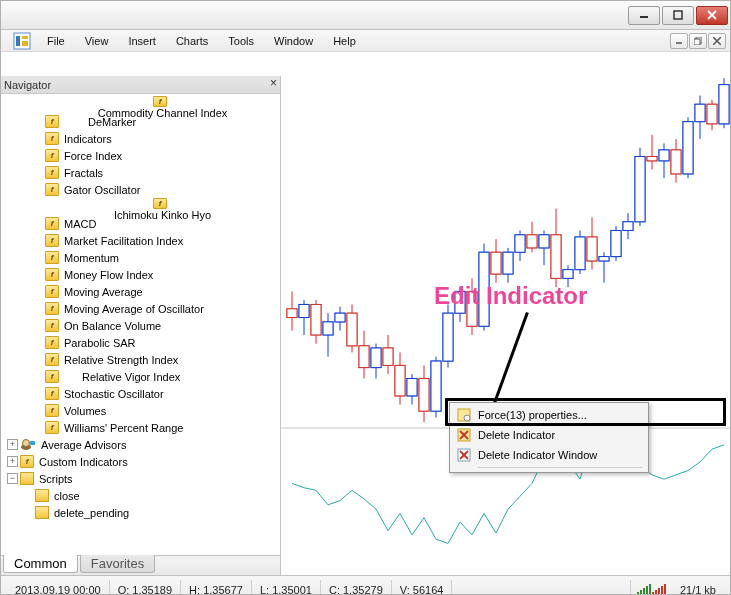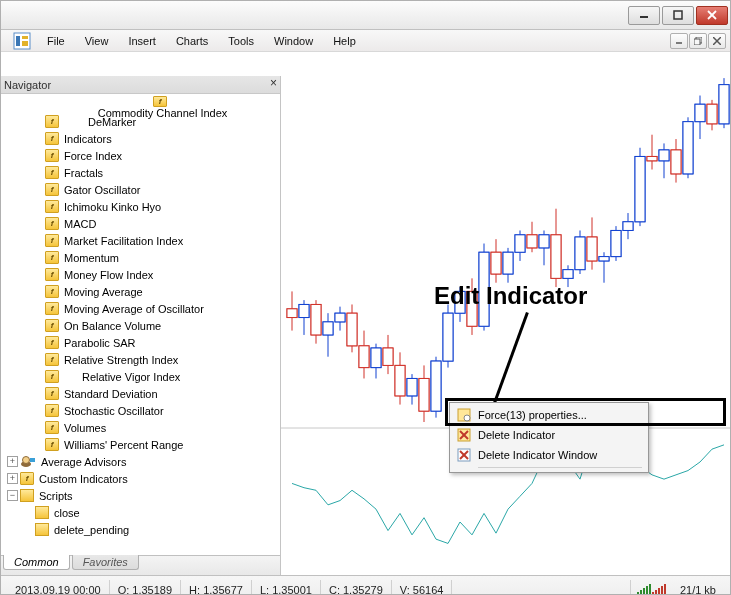--- a/index.html
+++ b/index.html
@@ -90,39 +90,38 @@
   }
   .ea-icon { width:16px;height:13px;margin-right:5px;display:flex;align-items:center;justify-content:center; }
   .expander { width:11px;height:11px;border:1px solid #a0a0a0;margin-right:2px;display:flex;align-items:center;justify-content:center;font-size:9px;line-height:9px;color:#555;background:#fff; }
   .tabs-bottom {
     height:20px;
     border-top:1px solid #c0c0c0;
     background:linear-gradient(#f4f4f4,#e8e8e8);
     display:flex; align-items:flex-start;
   }
   .tab {
-    padding:1px 10px; font-size:11px;
+    padding:1px 10px; font-size:13px;
     border:1px solid #b0b0b0; border-top:none;
     background:#fff; margin-top:-1px;
     border-bottom-left-radius:3px;border-bottom-right-radius:3px;
     margin-left:2px;
-    font-style:italic;
   }
   .tab.inactive { background:linear-gradient(#e8e8e8,#dcdcdc); color:#555; }
   .chart-area {
     flex:1;
     position:relative;
     background:#fff;
     overflow:hidden;
   }
   .annotation {
     position:absolute;
     font-size:24px;
     font-weight:bold;
-    color:#000000;
+    color:#ec4899;
     text-align:center;
   }
   .annotation-line {
     position:absolute;
     background:#000;
     transform-origin: top left;
   }
   .context-menu {
     position:absolute;
     background:#f4f4f4;
@@ -242,21 +241,21 @@
             <span>Force Index</span>
           </div>
           <div class="tree-row" style="padding-left: 38px;">
             <span class="fx-icon"></span>
             <span>Fractals</span>
           </div>
           <div class="tree-row" style="padding-left: 38px;">
             <span class="fx-icon"></span>
             <span>Gator Oscillator</span>
           </div>
-          <div class="tree-row" style="padding-left: 38px;">
+          <div class="tree-row" style="padding-left: 38px; flex-direction: column;">
             <span class="fx-icon"></span>
             <span>Ichimoku Kinko Hyo</span>
           </div>
           <div class="tree-row" style="padding-left: 38px;">
             <span class="fx-icon"></span>
             <span>MACD</span>
           </div>
           <div class="tree-row" style="padding-left: 38px;">
             <span class="fx-icon"></span>
             <span>Market Facilitation Index</span>
@@ -285,24 +284,20 @@
             <span class="fx-icon"></span>
             <span>Parabolic SAR</span>
           </div>
           <div class="tree-row" style="padding-left: 38px;">
             <span class="fx-icon"></span>
             <span>Relative Strength Index</span>
           </div>
           <div class="tree-row" style="padding-left: 38px; gap: 18px;">
             <span class="fx-icon"></span>
             <span>Relative Vigor Index</span>
-          </div>
-          <div class="tree-row" style="padding-left: 38px;">
-            <span class="fx-icon"></span>
-            <span>Standard Deviation</span>
           </div>
           <div class="tree-row" style="padding-left: 38px;">
             <span class="fx-icon"></span>
             <span>Stochastic Oscillator</span>
           </div>
           <div class="tree-row" style="padding-left: 38px;">
             <span class="fx-icon"></span>
             <span>Volumes</span>
           </div>
           <div class="tree-row" style="padding-left: 38px;">

